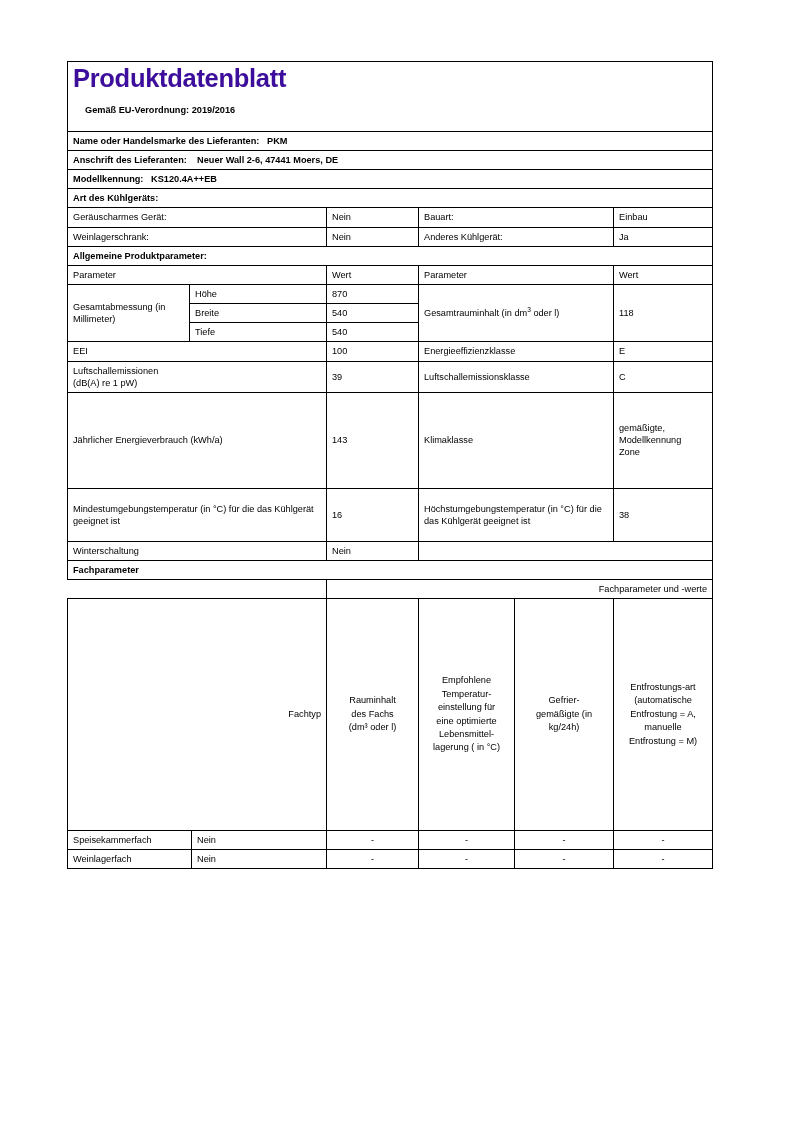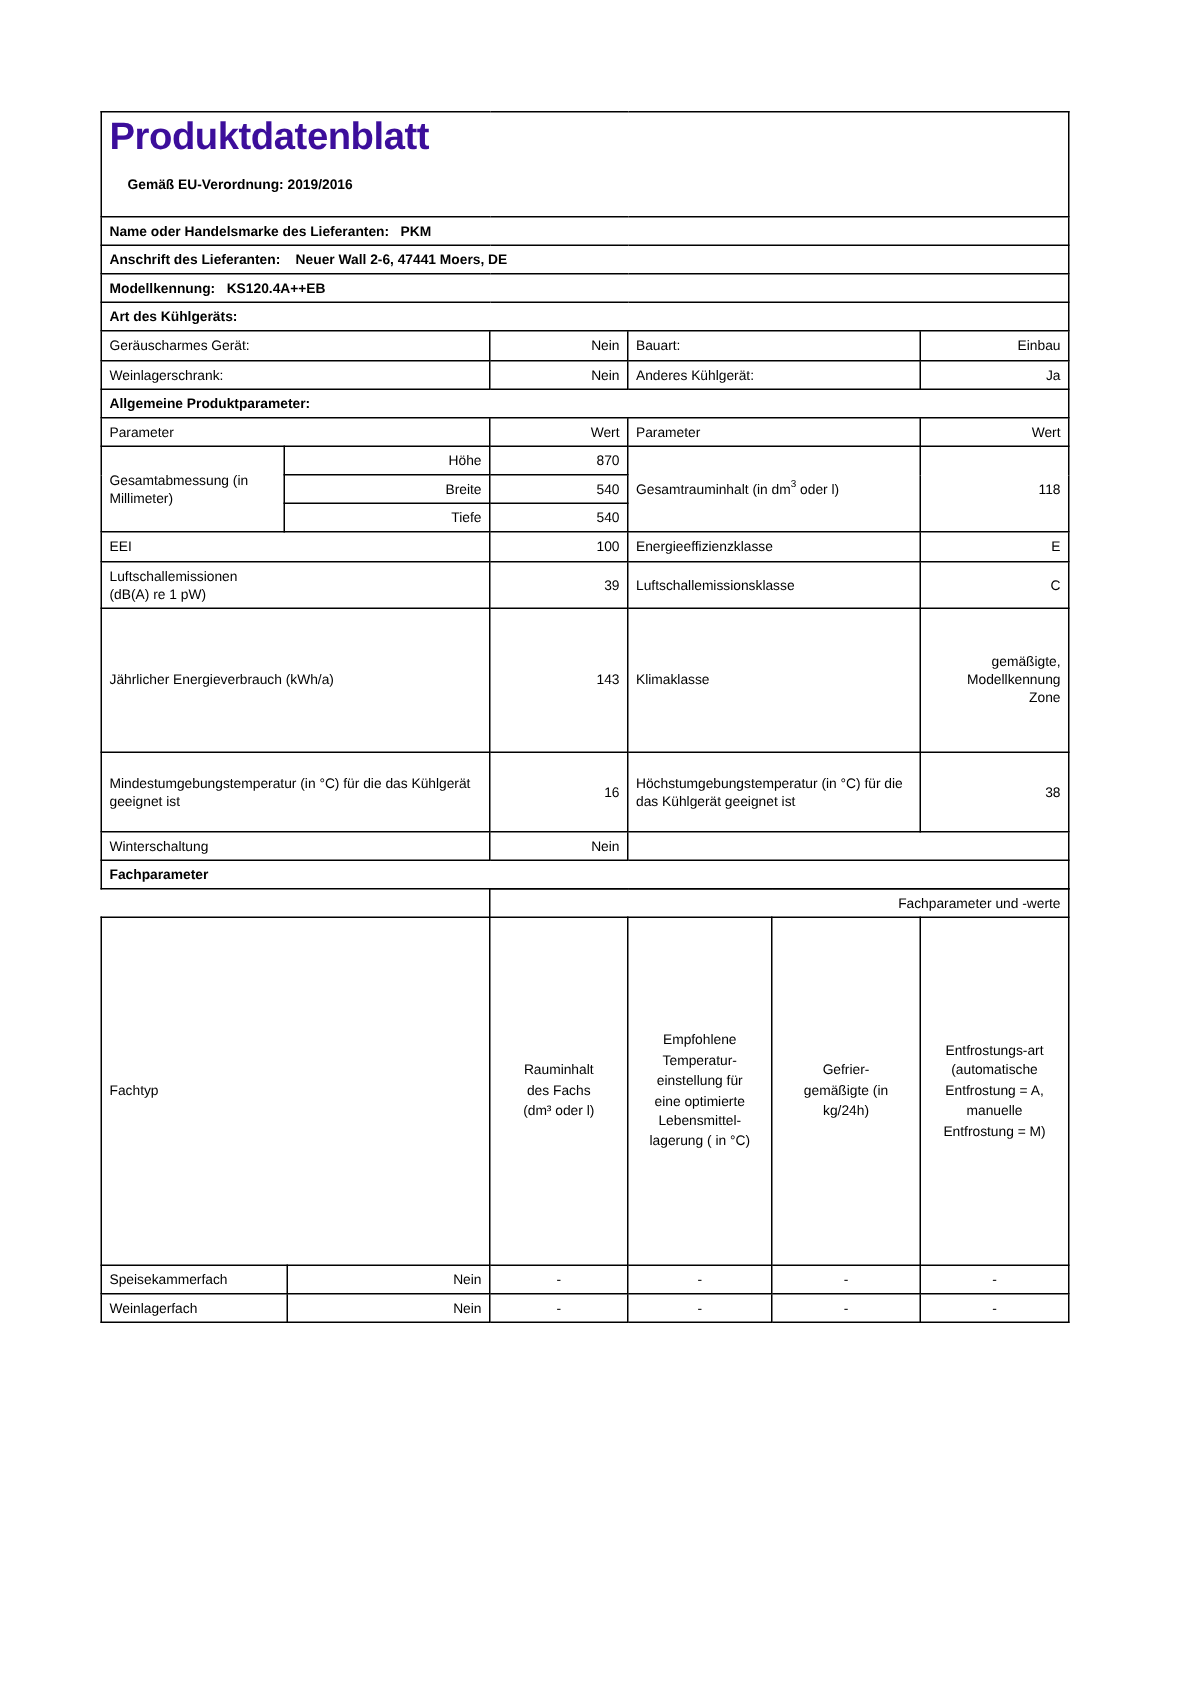--- a/index.html
+++ b/index.html
@@ -12,21 +12,21 @@
     height: 1121px;
     font-family: "Liberation Sans", sans-serif;
     color: #000000;
     position: relative;
     overflow: hidden;
   }
 
   #sheet {
     position: absolute;
     left: 67px;
-    top: 74px;
+    top: 61px;
     width: 645px;
   }
 
   table.dt {
     border-collapse: collapse;
     table-layout: fixed;
     width: 645px;
     font-size: 9.2px;
     line-height: 1.32;
   }
@@ -50,21 +50,21 @@
     line-height: 1.05;
     margin: 0 0 8px 0;
   }
   .doc-sub {
     font-size: 9.2px;
     font-weight: bold;
     margin: 12px;
   }
 
   .b { font-weight: bold; }
-  .c { text-align: right; }
+  .c { text-align: left; }
   .vtop { vertical-align: top; }
   .vmid { vertical-align: middle; }
 
   td.hdrrow { padding-top: 6px; padding-bottom: 6px; }
   td.sectionrow { padding-top: 6px; padding-bottom: 7px; }
 
   .tall-pad { padding-top: 7px; padding-bottom: 7px; }
 
   sup { font-size: 0.72em; vertical-align: super; line-height: 0; }
 
@@ -73,21 +73,21 @@
     vertical-align: middle;
     padding: 5px 6px;
     line-height: 1.45;
   }
   .bandhead {
     text-align: right;
     vertical-align: middle;
     padding: 5px 4px;
   }
   .fachtyp-cell {
-    text-align: left;
+    text-align: right;
     vertical-align: middle;
   }
   .dashcell {
     text-align: center;
     vertical-align: bottom;
     padding-bottom: 4px;
   }
   .comprow td { padding-top: 3px; padding-bottom: 3px; }
 </style>
 </head>

